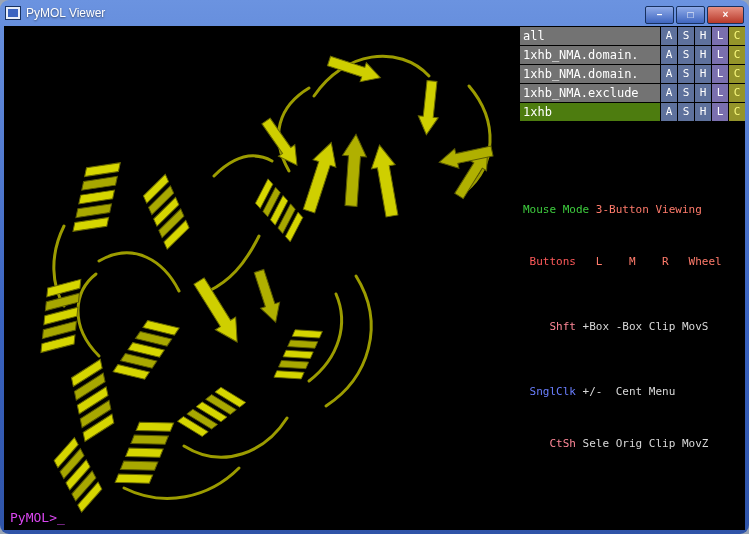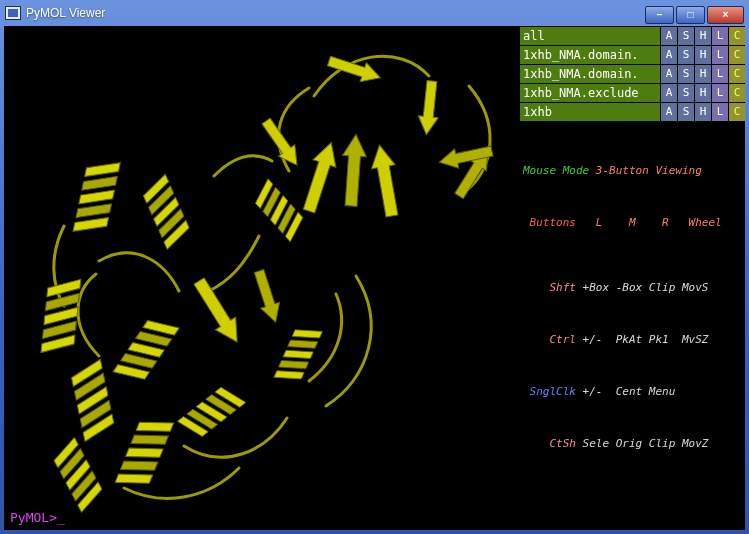--- a/index.html
+++ b/index.html
@@ -1,49 +1,49 @@
 <!DOCTYPE html>
 <html><head>
 <meta charset="utf-8">
 <style>
   html,body{margin:0;padding:0;background:#9aa5b5;}
   .window{
     width:749px;height:534px;position:relative;
     background:linear-gradient(#6b93e0,#3a63c0 60%,#2f54a8);
     font-family:"DejaVu Sans Mono",monospace;
-    box-sizing:border-box; overflow:hidden;
+    box-sizing:border-box; overflow:hidden;border-radius:9px;
   }
   .titlebar{height:26px;display:flex;align-items:center;padding:0 5px;}
   .title-icon{width:14px;height:12px;background:#e8eef8;border:1px solid #17305e;margin-right:5px;position:relative;flex:0 0 auto;}
   .title-icon::after{content:"";position:absolute;left:2px;top:2px;right:2px;bottom:2px;background:#3a63c0;}
   .title-text{color:#ffffff;font:12px "Liberation Sans",sans-serif;text-shadow:0 1px 2px rgba(0,0,0,.5);}
   .winbtns{margin-left:auto;display:flex;gap:2px;align-items:flex-start;padding-top:3px;}
   .wbtn{
     width:27px;height:16px;display:flex;align-items:center;justify-content:center;
     color:#fff;font:bold 10px "Liberation Sans",sans-serif;line-height:1;
     background:linear-gradient(#8fabe8,#3f66c0);border:1px solid #17305e;border-radius:2px;
   }
   .wbtn.close{background:linear-gradient(#e89182,#b8392a);width:35px;}
   .content{position:absolute;left:4px;right:4px;top:26px;bottom:4px;background:#000;display:flex;}
   .viewport{position:relative;flex:1;background:#000;overflow:hidden;}
   .viewport svg{display:block;width:100%;height:100%;}
   .prompt{position:absolute;left:6px;bottom:5px;color:#d946ef;font-size:13px;white-space:pre;}
   .sidepanel{width:225px;background:#000;display:flex;flex-direction:column;}
   .object-list{padding-top:1px;}
   .obj-row{display:flex;height:18px;margin-bottom:1px;}
-  .obj-name{flex:1;background:#4d7c0f;color:#ffffff;font-size:12px;line-height:18px;padding-left:3px;overflow:hidden;white-space:nowrap;}
+  .obj-name{flex:1;background:#737373;color:#ffffff;font-size:12px;line-height:18px;padding-left:3px;overflow:hidden;white-space:nowrap;}
   .obj-row.selected .obj-name{background:#4d7c0f;}
   .obj-btns{display:flex;}
   .pbtn{width:16px;margin-left:1px;background:#5e719c;color:#fff;font-size:11px;line-height:18px;text-align:center;}
   .pbtn-a,.pbtn-s,.pbtn-h{background:#5e719c;color:#ffffff;}
   .pbtn-l{background:#7a6fae;color:#ffffff;}
   .pbtn-c{background:#94942a;color:#f7f77c;}
   .spacer{flex:1;}
   .mouse-panel{padding:2px 2px 2px 3px;white-space:pre;font-size:11px;line-height:13px;}
-  .mline{display:block;font-style:italic;}
+  .mline{display:block;}
   .c-green{color:#3ecc3e}.c-salmon{color:#ff7b6b}.c-red{color:#ff5a5a}
   .c-gray{color:#b8b8b8}.c-light{color:#d8d8d8}.c-pink{color:#ff8898}.c-blue{color:#6a7fff}
   
   .rb{fill:#d6d600;stroke:#6a6a00;stroke-width:1;}
   .rb2{fill:#a8a800;stroke:#5a5a00;stroke-width:1;}
   .sheet{fill:#cfcf00;stroke:#6a6a00;stroke-width:1;}
   .sheet2{fill:#b0b000;stroke:#5a5a00;stroke-width:1;}
   .loop{fill:none;stroke:#9c9c00;stroke-width:3;stroke-linecap:round;}
 </style>
 </head>
@@ -172,21 +172,20 @@
 </div>
       <div class="spacer"></div>
       <div class="mouse-panel">
   <div class="mline"><span class="pa c-green">Mouse Mode </span><span class="pb c-salmon">3-Button Viewing</span></div>
 
   <div class="mline"><span class="pa c-red"> Buttons</span><span class="pb c-salmon">   L    M    R   Wheel</span></div>
 
 
   <div class="mline"><span class="pa c-pink">    Shft</span><span class="pb c-light"> +Box -Box Clip MovS</span></div>
 
-  <div class="mline"><span class="pa c-pink">    Ctrl</span><span class="pb c-light"> +/-  PkAt Pk1  MvSZ</span></div>
 
   <div class="mline"><span class="pa c-blue"> SnglClk</span><span class="pb c-light"> +/-  Cent Menu</span></div>
 
   <div class="mline"><span class="pa c-pink">    CtSh</span><span class="pb c-light"> Sele Orig Clip MovZ</span></div>
 
 
   
 
   
 </div>

